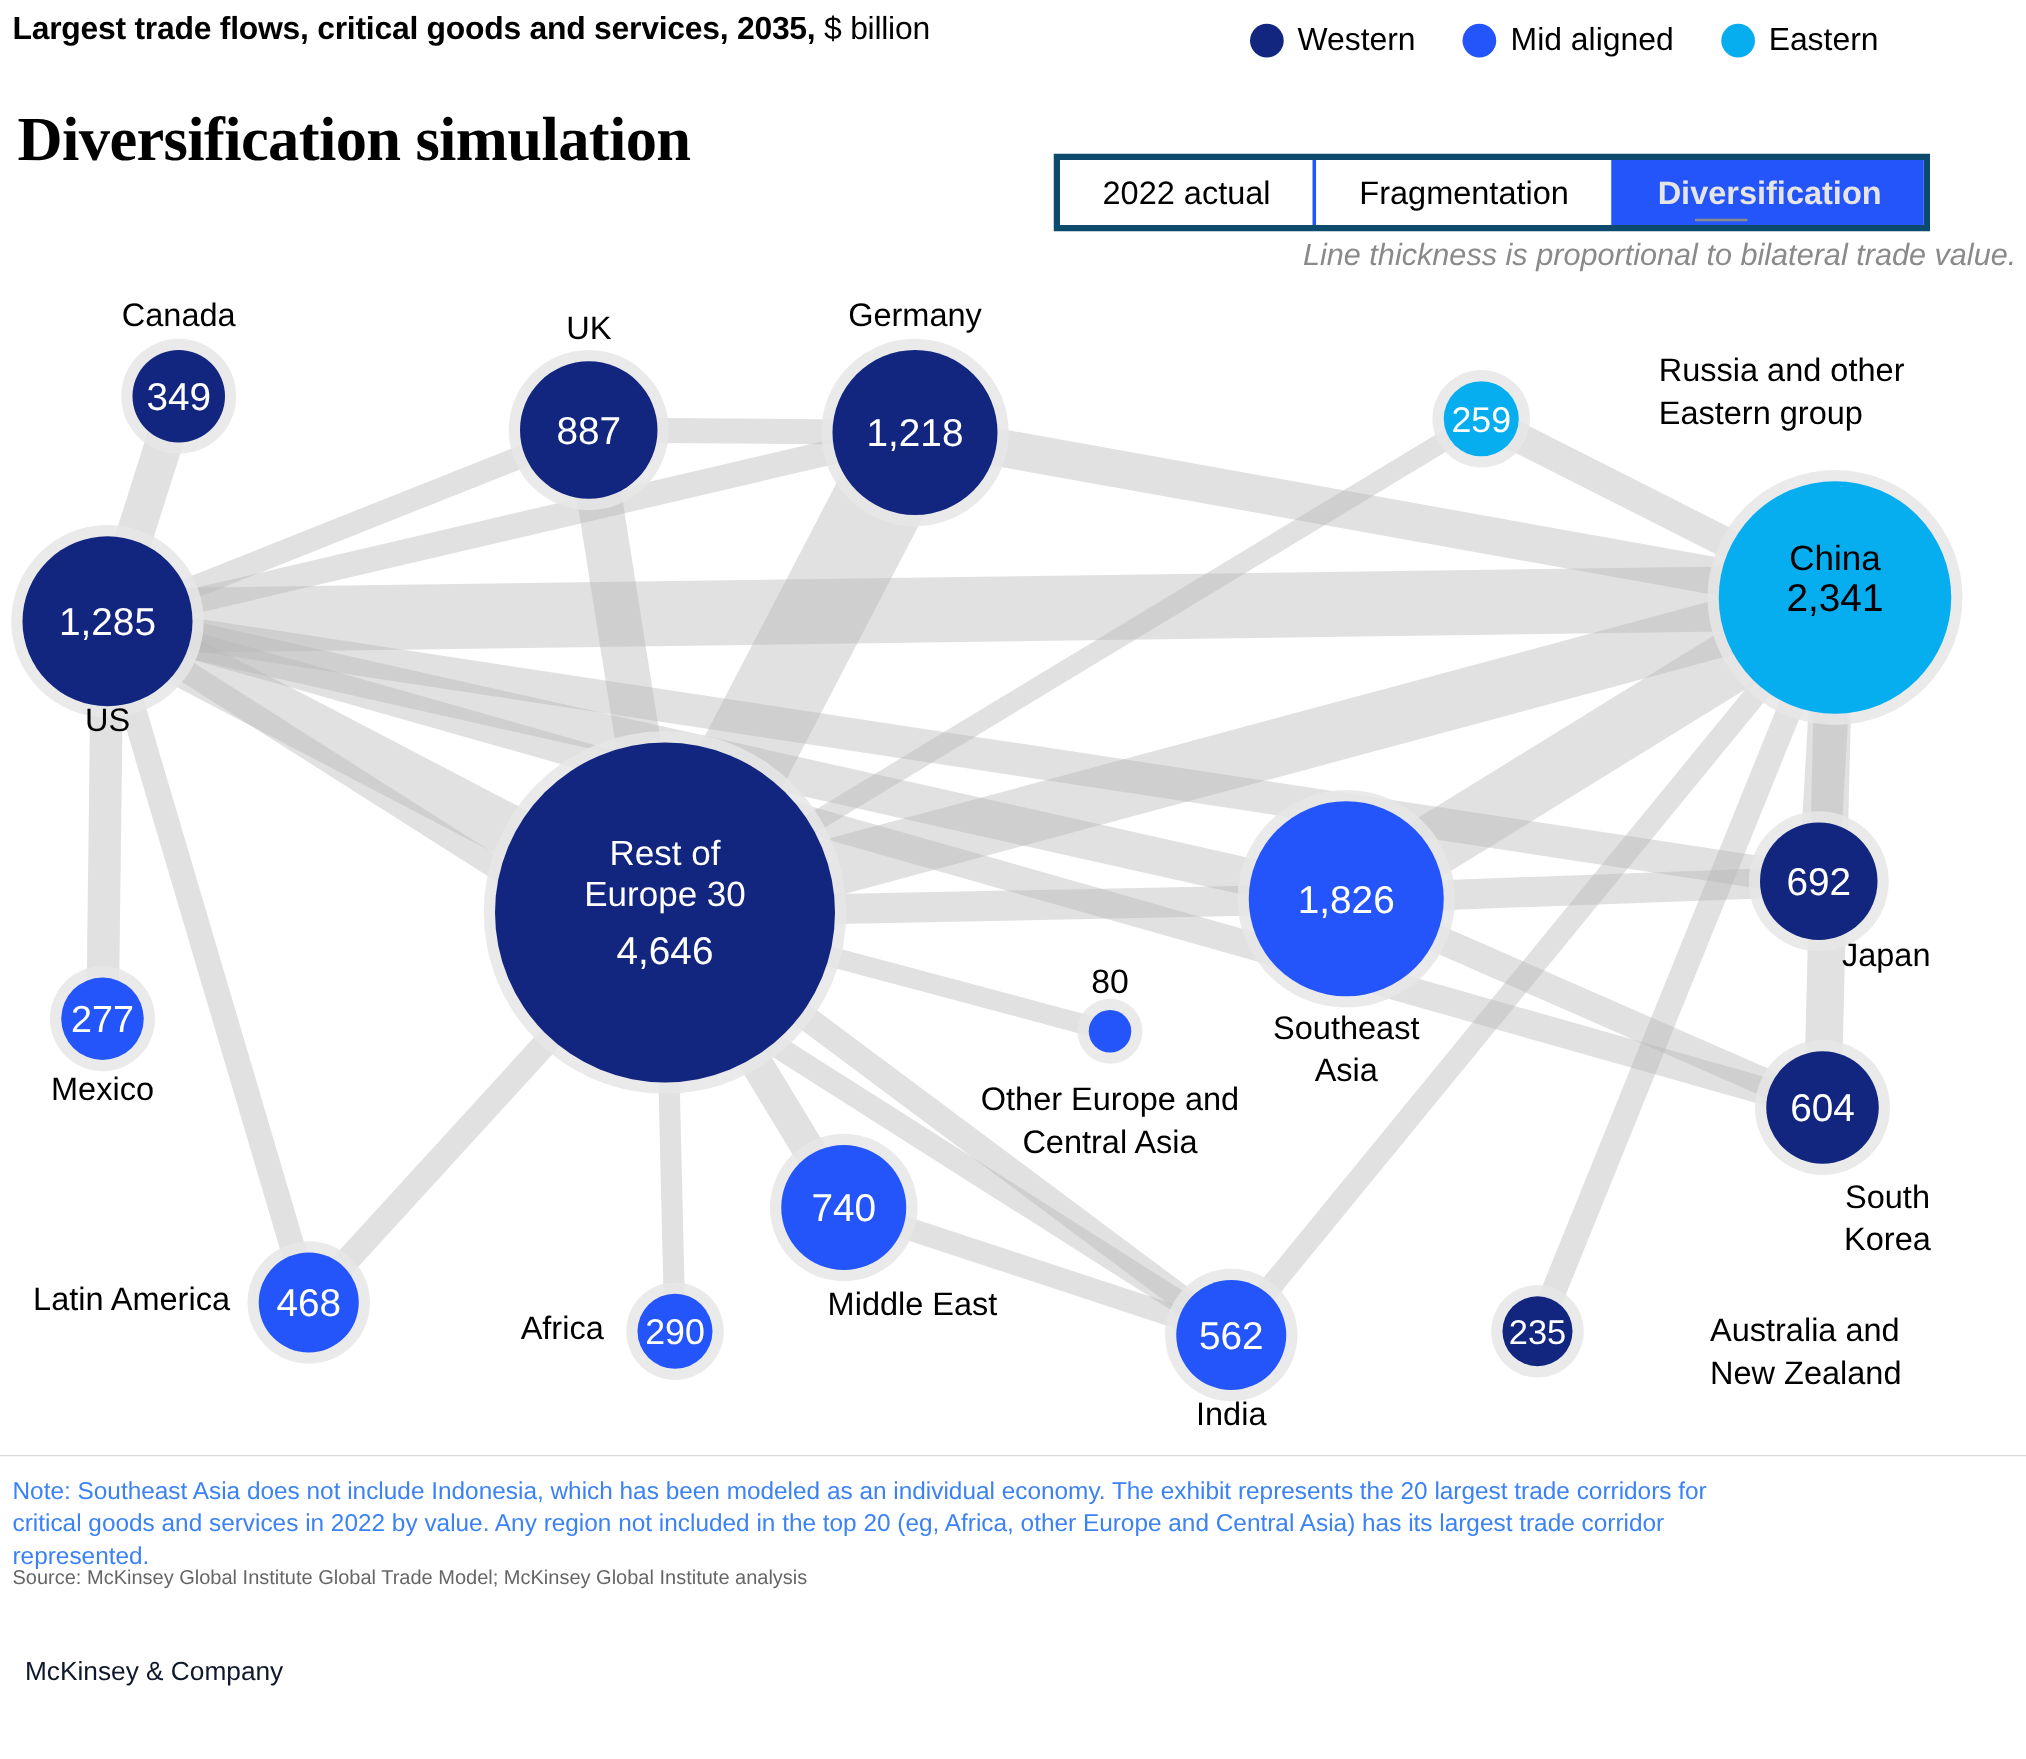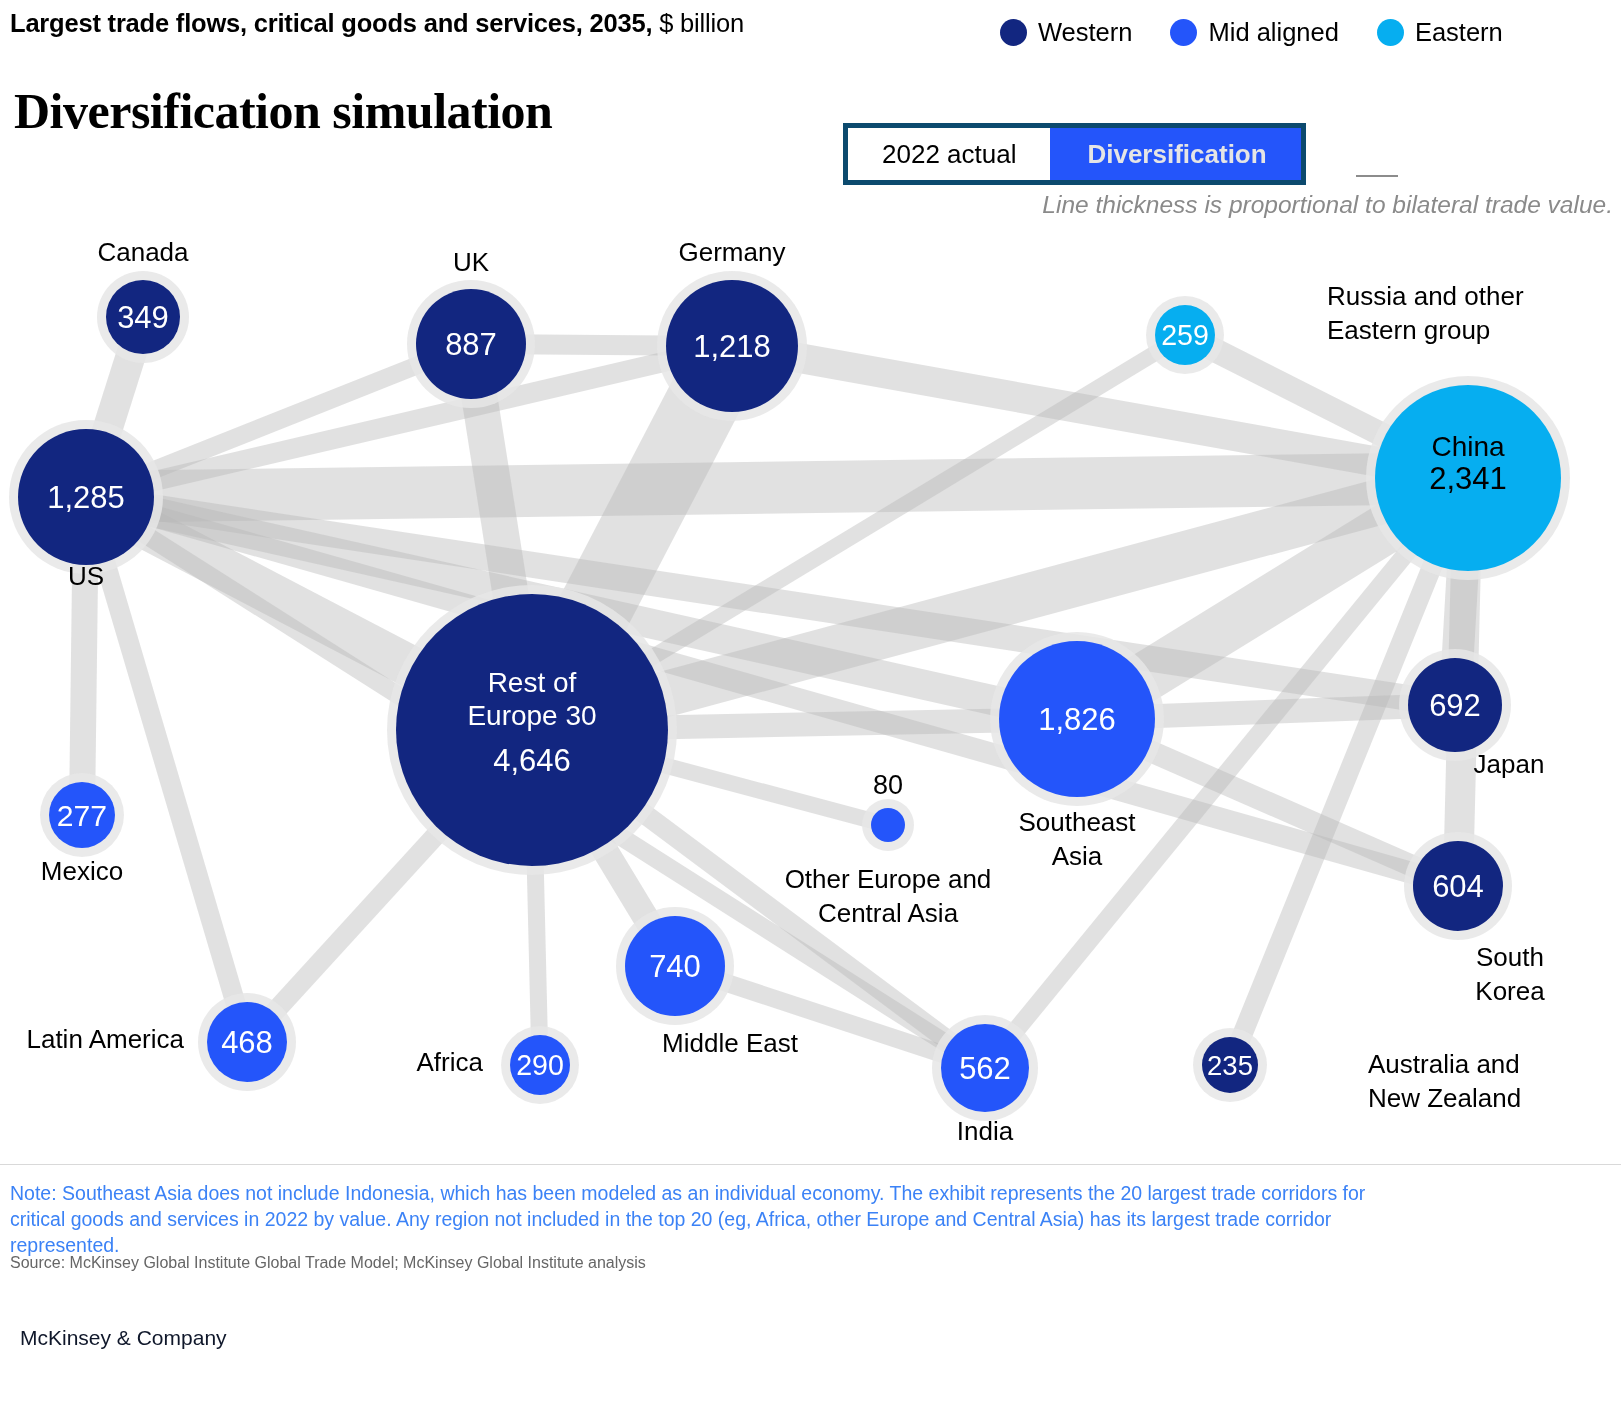--- a/index.html
+++ b/index.html
@@ -173,20 +173,21 @@
       <span class="legend-dot" style="background:#06aef0"></span>
       <span class="legend-label">Eastern</span>
     </div>
   </div>
 </div>
 
 <div id="page-title">Diversification simulation</div>
 
 <div id="toggle-group">
   <div class="toggle-btn">2022 actual</div>
+  <div class="toggle-btn">Fragmentation</div>
   <div class="toggle-btn active">Diversification</div>
 </div>
 
 <div id="annot-rule"></div>
 <div id="annot-text">
   <div>Line thickness is proportional to bilateral trade value.</div>
 </div>
 
 <svg id="chart" viewBox="0 0 1621 1407" width="1621" height="1407" xmlns="http://www.w3.org/2000/svg">
   <g id="link-layer">

